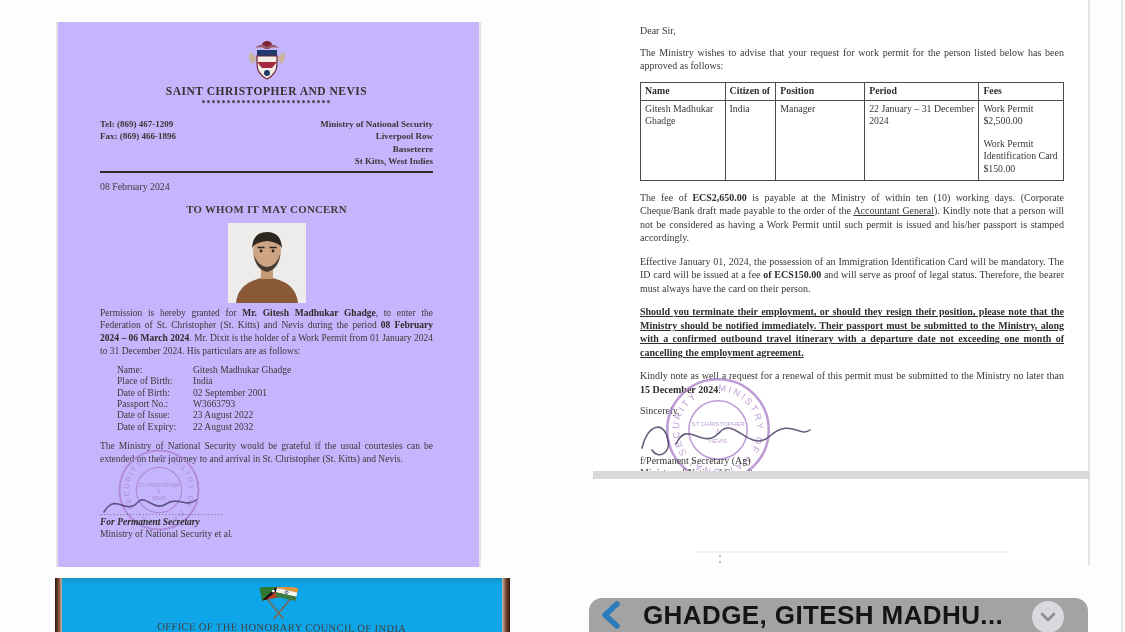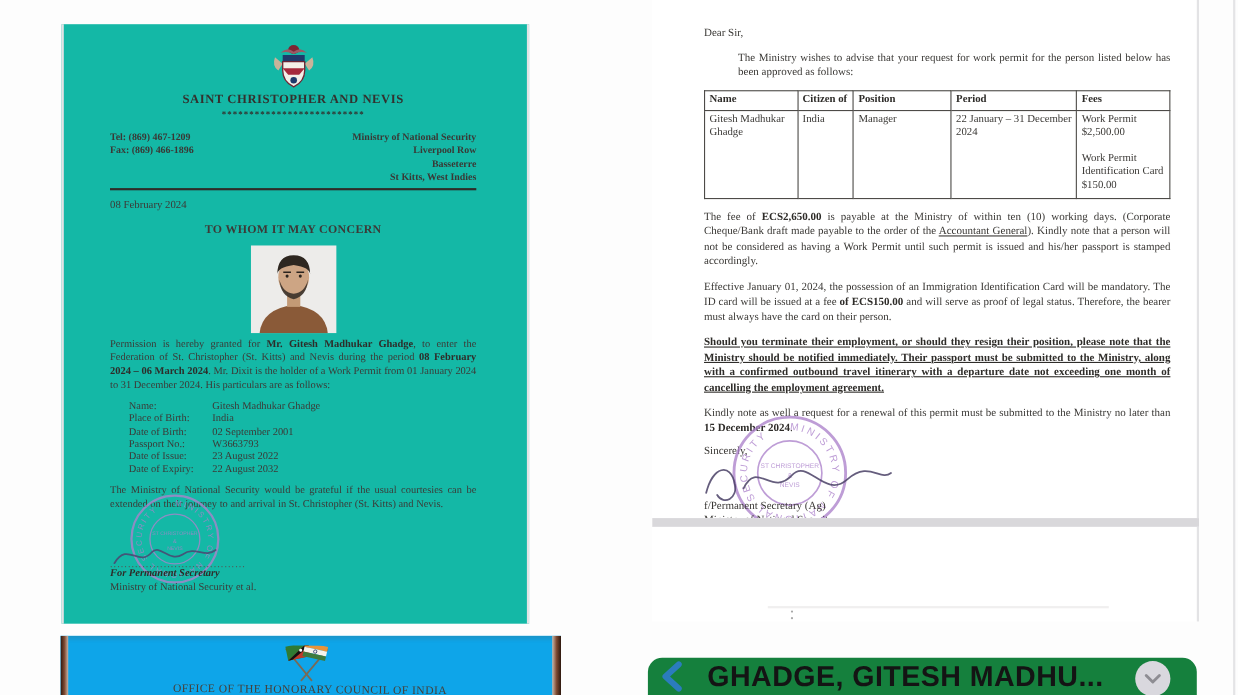--- a/index.html
+++ b/index.html
@@ -5,21 +5,21 @@
   * { margin:0; padding:0; box-sizing:border-box; }
   html,body { width:1125px; height:632px; }
   body {
     position:relative; overflow:hidden; background:#fdfdfd;
     font-family:"Liberation Serif", serif; color:#3c3a37;
   }
 
   
   .doc-left {
     position:absolute; left:56px; top:22px; width:425px; height:545px;
-    background:#14b8a6; border-left:2px solid #e3e3e5; border-right:2px solid #e3e3e5;
+    background:#c4b5fd; border-left:2px solid #e3e3e5; border-right:2px solid #e3e3e5;
     padding:18px 46px 0 42px; font-size:9.5px; line-height:1.35; overflow:hidden;
   }
   .lt-emblem { display:block; margin:0 auto; }
   .lt-country { text-align:center; font-weight:bold; font-size:11.5px; letter-spacing:.5px; color:#33312e; margin-top:2px; }
   .lt-stars { text-align:center; font-weight:bold; font-size:8px; letter-spacing:1px; color:#33312e; margin-top:-1px; }
   .lt-contact { display:flex; justify-content:space-between; margin-top:9px; font-weight:bold; font-size:9px; line-height:1.35; color:#3a3835; }
   .lt-contact .right { text-align:right; }
   .lt-rule { border-top:2.5px solid #2e2c29; margin-top:4px; }
   .lt-date { font-weight:normal; margin-top:7px; font-size:9.8px; }
   .lt-subject { text-align:center; font-weight:bold; font-size:10.8px; letter-spacing:.3px; margin-top:9px; }
@@ -38,21 +38,21 @@
   .sig-dots { position:absolute; left:0; top:38px; font-size:9px; letter-spacing:1px; color:#555250; }
   .lt-signer-title { position:absolute; left:0; top:48px; font-weight:bold; font-style:italic; color:#2e2c29; }
   .lt-signer-org { position:absolute; left:0; top:60px; }
 
   
   .doc-right {
     position:absolute; left:593px; top:0; width:497px; height:471px;
     background:#fff; border-right:2px solid #e3e3e5;
     padding:24px 24px 0 47px; font-size:10px; line-height:1.35; overflow:hidden; color:#3a3835;
   }
-  .rt-intro { margin-top:8px;margin-left:31px; }
+  .rt-intro { margin-top:8px; }
   .rt-table { width:100%; border-collapse:collapse; margin-top:9px; font-size:9.8px; line-height:1.25; }
   .rt-table th, .rt-table td { border:1.2px solid #4d4b48; padding:2px 4px 3px; text-align:left; vertical-align:top; }
   .rt-table th { font-weight:bold; color:#2e2c29; }
   .rt-table .c-name{width:20%} .rt-table .c-cit{width:12%} .rt-table .c-pos{width:21%} .rt-table .c-per{width:27%} .rt-table .c-fee{width:20%}
   .fees p { margin-bottom:11px; }
   .fees p:last-child { margin-bottom:2px; }
   .rt-p { margin-top:10px; }
   .u { text-decoration:underline; }
   .bold-para { font-weight:bold; color:#2f2d2a;text-decoration:underline; }
   .rt-sincerely { margin-top:8px; }
@@ -83,21 +83,21 @@
   .photo-inner { position:absolute; left:7px; right:8px; top:0; bottom:0; transform:rotate(.5deg); }
   .photo-flags { position:absolute; left:50%; top:9px; transform:translateX(-55%); }
   .photo-org {
     position:absolute; top:44px; width:100%; text-align:center;
     font-size:10.5px; letter-spacing:.4px; color:#45403a;
   }
 
   
   .nav-bar {
     position:absolute; left:589px; top:598px; width:499px; height:34px;
-    background:#15803d; border-radius:13px 13px 0 0;
+    background:#a3a3a3; border-radius:13px 13px 0 0;
     display:flex; align-items:center;
     font-family:"Liberation Sans", sans-serif;
   }
   .back-btn { width:42px; height:34px; flex:none; display:flex; align-items:center; justify-content:center; cursor:pointer; }
   .nav-title {
     flex:1; margin-left:12px; font-size:26px; font-weight:bold; color:#141414;
     letter-spacing:.4px; white-space:nowrap; overflow:hidden;
   }
   .dropdown-btn {
     width:32px; height:32px; flex:none; border-radius:50%; background:#d9d8de;

